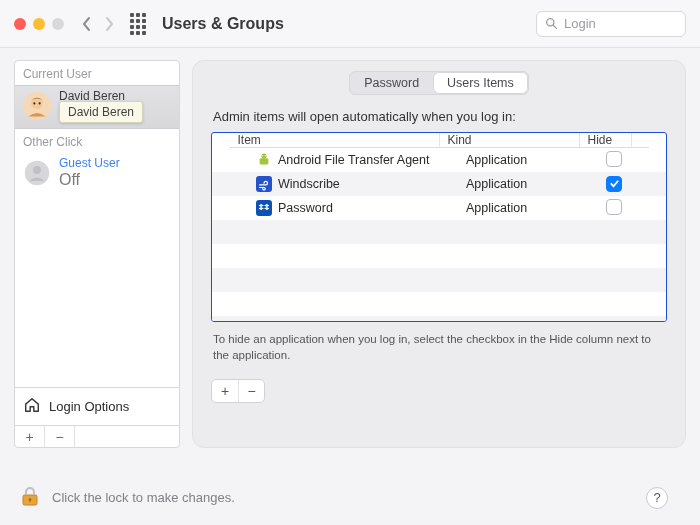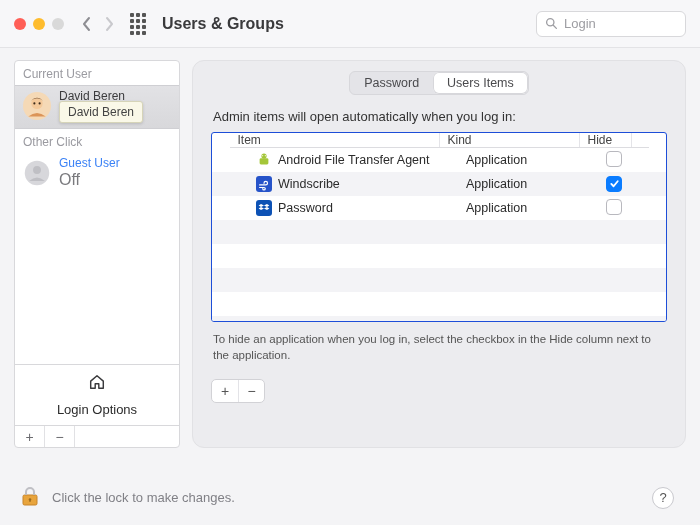--- a/index.html
+++ b/index.html
@@ -76,21 +76,21 @@
   .user-role { font-size:16px; color:#7a7a7e; }
   .tooltip {
     position:absolute; top:15px; left:44px;
     background:#faf8e8; border:1px solid #d6d4b8;
     padding:3px 8px; font-size:12px; color:#444;
     border-radius:3px; box-shadow:0 1px 3px rgba(0,0,0,.15);
     white-space:nowrap; z-index:5;
   }
   .login-options {
     margin-top:auto; border-top:1px solid #d8d8db;
-    display:flex; align-items:center; padding:8px; gap:8px; font-size:13px;flex-direction:column;
+    display:flex; align-items:center; padding:8px; gap:8px; font-size:13px;
   }
   .sb-footer {
     display:flex; border-top:1px solid #d8d8db; height:22px;
   }
   .sb-footer .fbtn {
     width:30px; display:flex; align-items:center; justify-content:center;
     border-right:1px solid #e1e1e4; color:#6b6b6f; font-size:14px;
   }
   
   .panel {
@@ -140,21 +140,21 @@
     display:inline-flex; border:1px solid #d2d2d6; background:#fff; border-radius:5px; overflow:hidden;
     width:fit-content;
   }
   .addremove .arbtn {
     width:26px; height:22px; display:flex; align-items:center; justify-content:center;
     color:#555; font-size:14px;
   }
   .addremove .arbtn + .arbtn { border-left:1px solid #e3e3e7; }
   
   .lockbar {
-    position:absolute; left:0; right:8px; bottom:0;
+    position:absolute; left:0; right:14px; bottom:0;
     display:flex; align-items:center; padding:10px 18px 14px 18px;
     color:#808086; font-size:13px;
   }
   .lockbar .lock { margin-right:10px; }
   .helpbtn {
     margin-left:auto; width:22px; height:22px; border:1px solid #c9c9ce; border-radius:50%;
     display:flex; align-items:center; justify-content:center; background:#fff;
     font-size:13px; color:#555;
   }
 </style>

